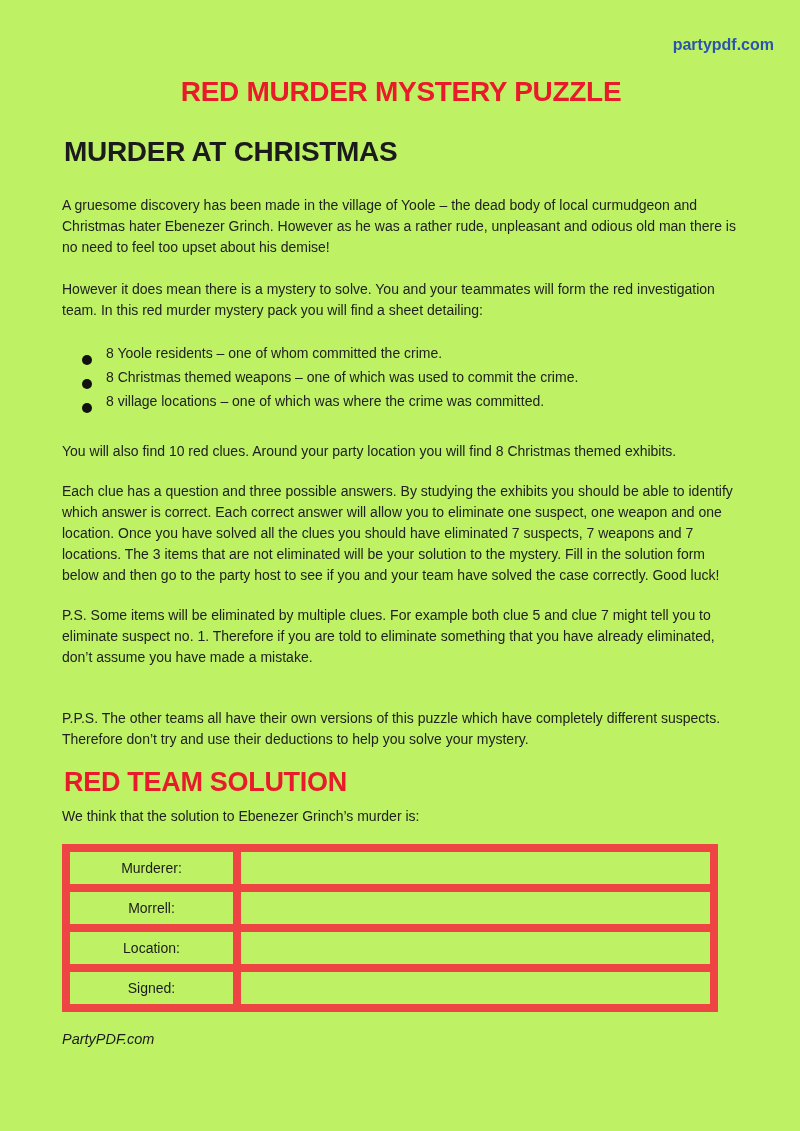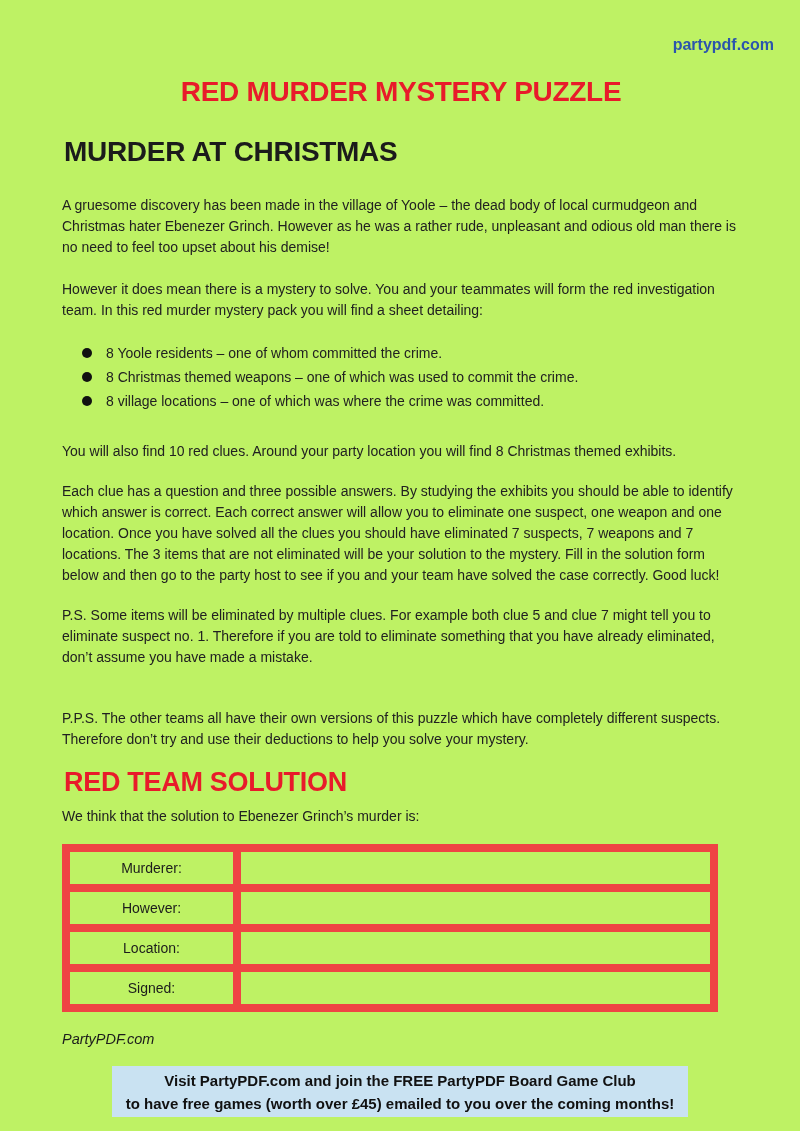--- a/index.html
+++ b/index.html
@@ -43,21 +43,21 @@
   .p2 { margin-top: 21px; }
   .bullet-list {
     list-style: none;
     margin: 20px 0 0 0;
     padding: 0 0 0 20px;
   }
   .bullet-list li {
     font-size: 14px;
     line-height: 24px;
     display: flex;
-    align-items: center;
+    align-items: flex-end;
   }
   .bullet-dot {
     display: inline-block;
     width: 10px;
     height: 10px;
     border-radius: 50%;
     background: #111111;
     margin-right: 14px;
     flex: 0 0 auto;
     position: relative;
@@ -155,37 +155,33 @@
 
     <p class="solution-intro">We think that the solution to Ebenezer Grinch’s murder is:</p>
 
     <table class="solution-table">
       <tbody>
         <tr>
           <td class="label-cell">Murderer:</td>
           <td class="value-cell"></td>
         </tr>
         <tr>
-          <td class="label-cell">However:</td>
+          <td class="label-cell">Morrell:</td>
           <td class="value-cell"></td>
         </tr>
         <tr>
           <td class="label-cell">Location:</td>
           <td class="value-cell"></td>
         </tr>
         <tr>
           <td class="label-cell">Signed:</td>
           <td class="value-cell"></td>
         </tr>
       </tbody>
     </table>
 
     <div class="footer-row">
       <span style="cursor:pointer;">PartyPDF.com</span>
     </div>
 
-    <div class="club-banner">
-      <div>Visit PartyPDF.com and join the FREE PartyPDF Board Game Club</div>
-      <div>to have free games (worth over £45) emailed to you over the coming months!</div>
-    </div>
 
   </div>
 </div>
 
 </body></html>

